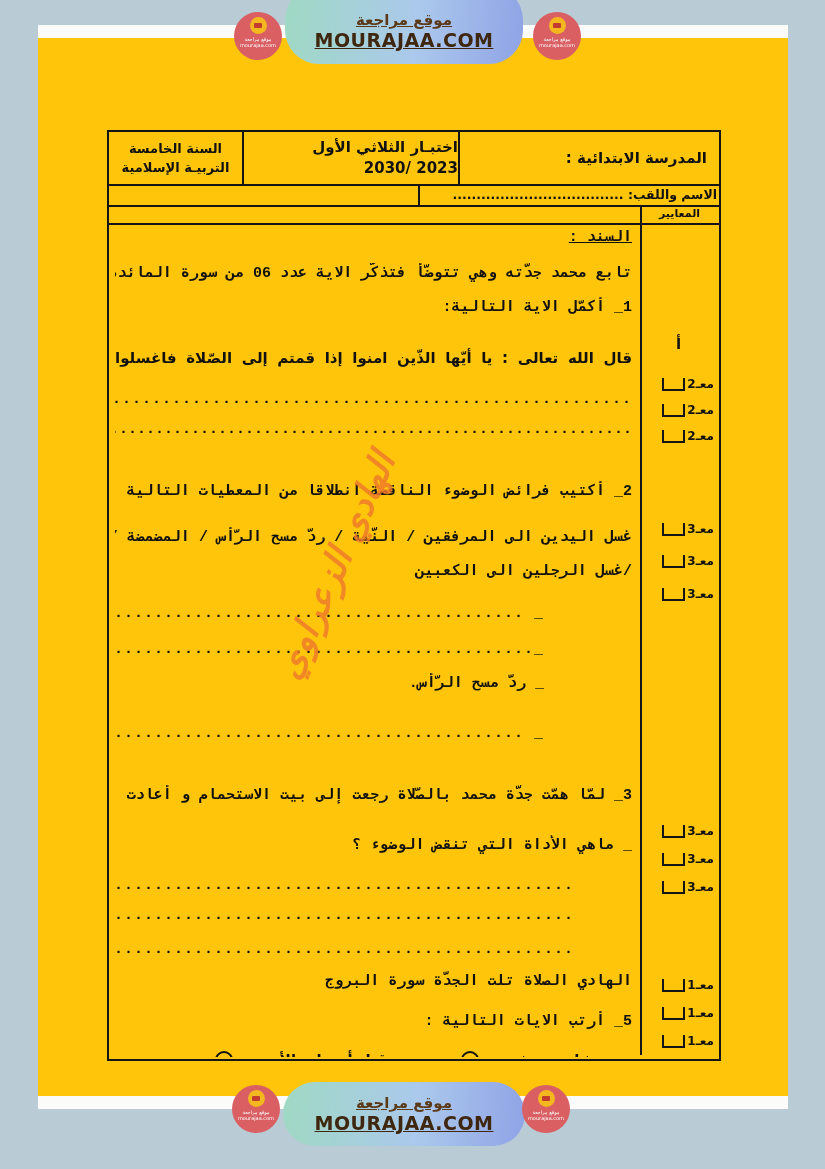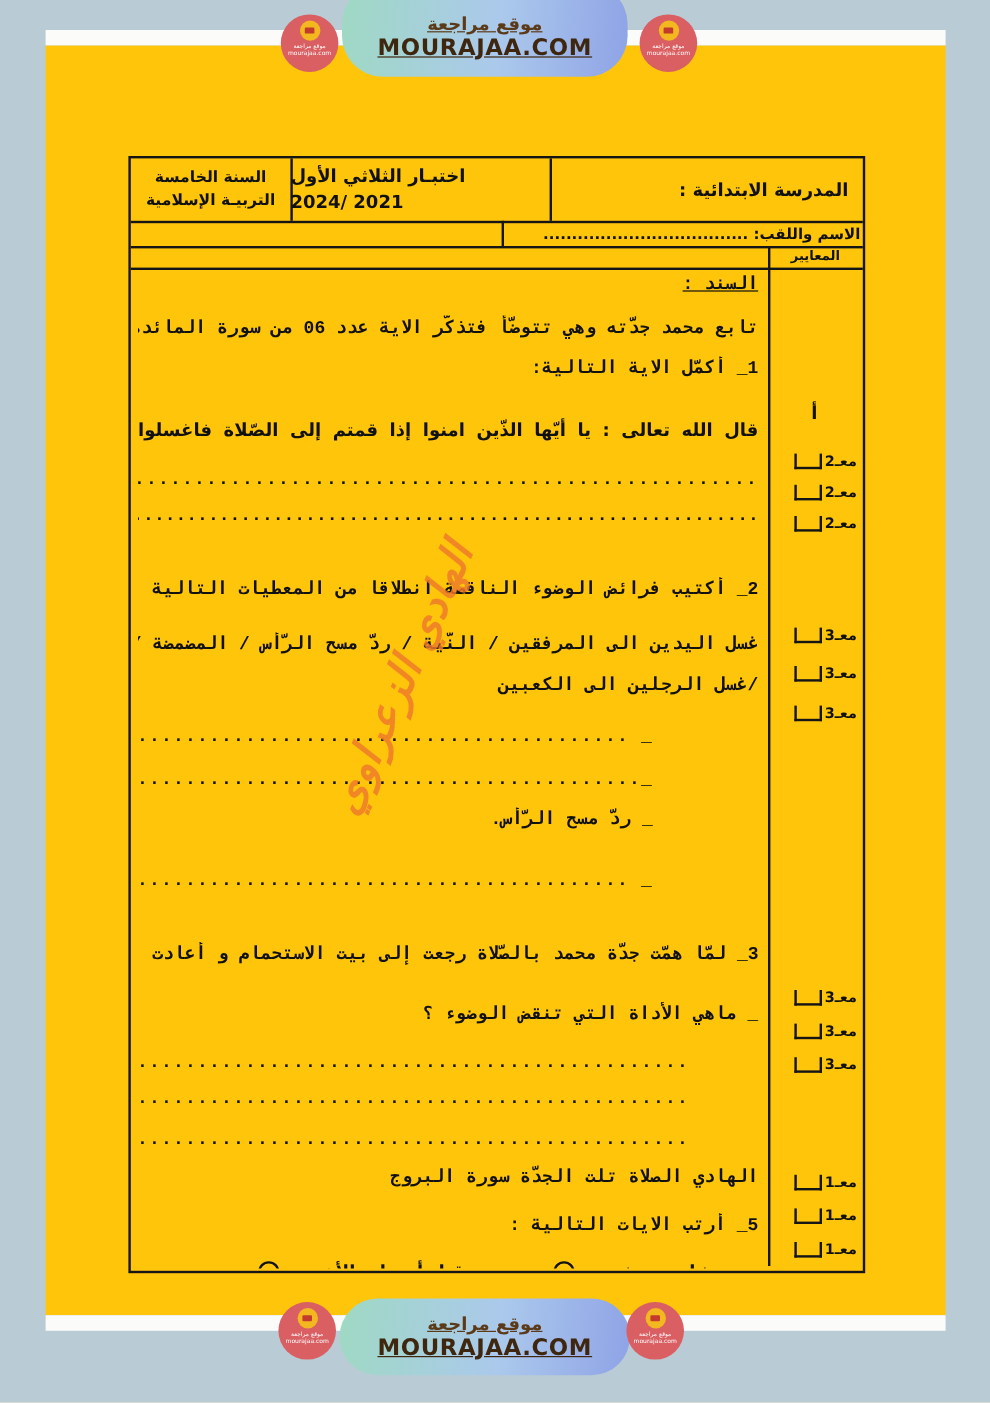--- a/index.html
+++ b/index.html
@@ -35,21 +35,21 @@
   .xtable{position:absolute;left:107px;top:130px;width:610px;height:927px;border:2px solid #151515;
           color:#111;font-weight:bold;z-index:1;}
   .hl{position:absolute;left:0;right:0;border-top:2px solid #151515;}
   .hl1{top:52px;} .hl2{top:73px;} .hl3{top:91px;}
   .vl{position:absolute;border-left:2px solid #151515;}
   .vl1{left:133px;top:0;height:52px;} .vl2{left:349px;top:0;height:52px;}
   .vl3{left:309px;top:52px;height:21px;} .vl4{left:531px;top:73px;height:850px;}
   .c-grade{position:absolute;left:0;top:0;width:133px;height:52px;display:flex;flex-direction:column;
            justify-content:center;text-align:center;font-size:13px;direction:rtl;line-height:1.5;}
   .c-exam{position:absolute;left:133px;top:0;width:216px;height:52px;display:flex;flex-direction:column;
-          justify-content:center;text-align:left;font-size:15px;direction:rtl;line-height:1.4;border-radius:23px;}
+          justify-content:center;text-align:right;font-size:15px;direction:rtl;line-height:1.4;border-radius:23px;}
   .c-exam .yr{direction:ltr;font-size:15px;}
   .c-school{position:absolute;left:349px;top:0;width:261px;height:52px;display:flex;align-items:center;
             direction:rtl;padding-right:12px;box-sizing:border-box;font-size:15px;}
   .c-name{position:absolute;left:309px;top:52px;width:305px;height:21px;direction:rtl;font-size:12.5px;
           line-height:21px;padding-right:6px;box-sizing:border-box;white-space:nowrap;overflow:hidden;}
   .c-crit{position:absolute;left:531px;top:73px;width:79px;height:18px;direction:rtl;text-align:center;
           font-size:11px;line-height:17px;}
   
   .content{position:absolute;left:0;top:91px;width:531px;height:834px;direction:rtl;text-align:right;
            padding:4px 8px 0 6px;box-sizing:border-box;overflow:hidden;font-size:15px;line-height:22px;}
@@ -114,21 +114,21 @@
     <div class="vl vl2"></div>
     <div class="vl vl3"></div>
     <div class="vl vl4"></div>
 
     <div class="c-grade">
       <span>السنة الخامسة</span>
       <span>التربيـة الإسلامية</span>
     </div>
     <div class="c-exam">
       <span>اختبـار الثلاثي الأول</span>
-      <span class="yr">2024/ 2021</span>
+      <span class="yr">2030/ 2023</span>
     </div>
     <div class="c-school">
       <span>المدرسة الابتدائية :</span>
     </div>
     <div class="c-name">الاسم واللقب: ....................................</div>
     <div class="c-crit">المعايير</div>
 
     <div class="content">
       <div class="ln u">السند :</div>
       <div class="ln mt14">تابع محمد جدّته وهي تتوضّأ فتذكّر الاية عدد 06 من سورة  المائدة.</div>

